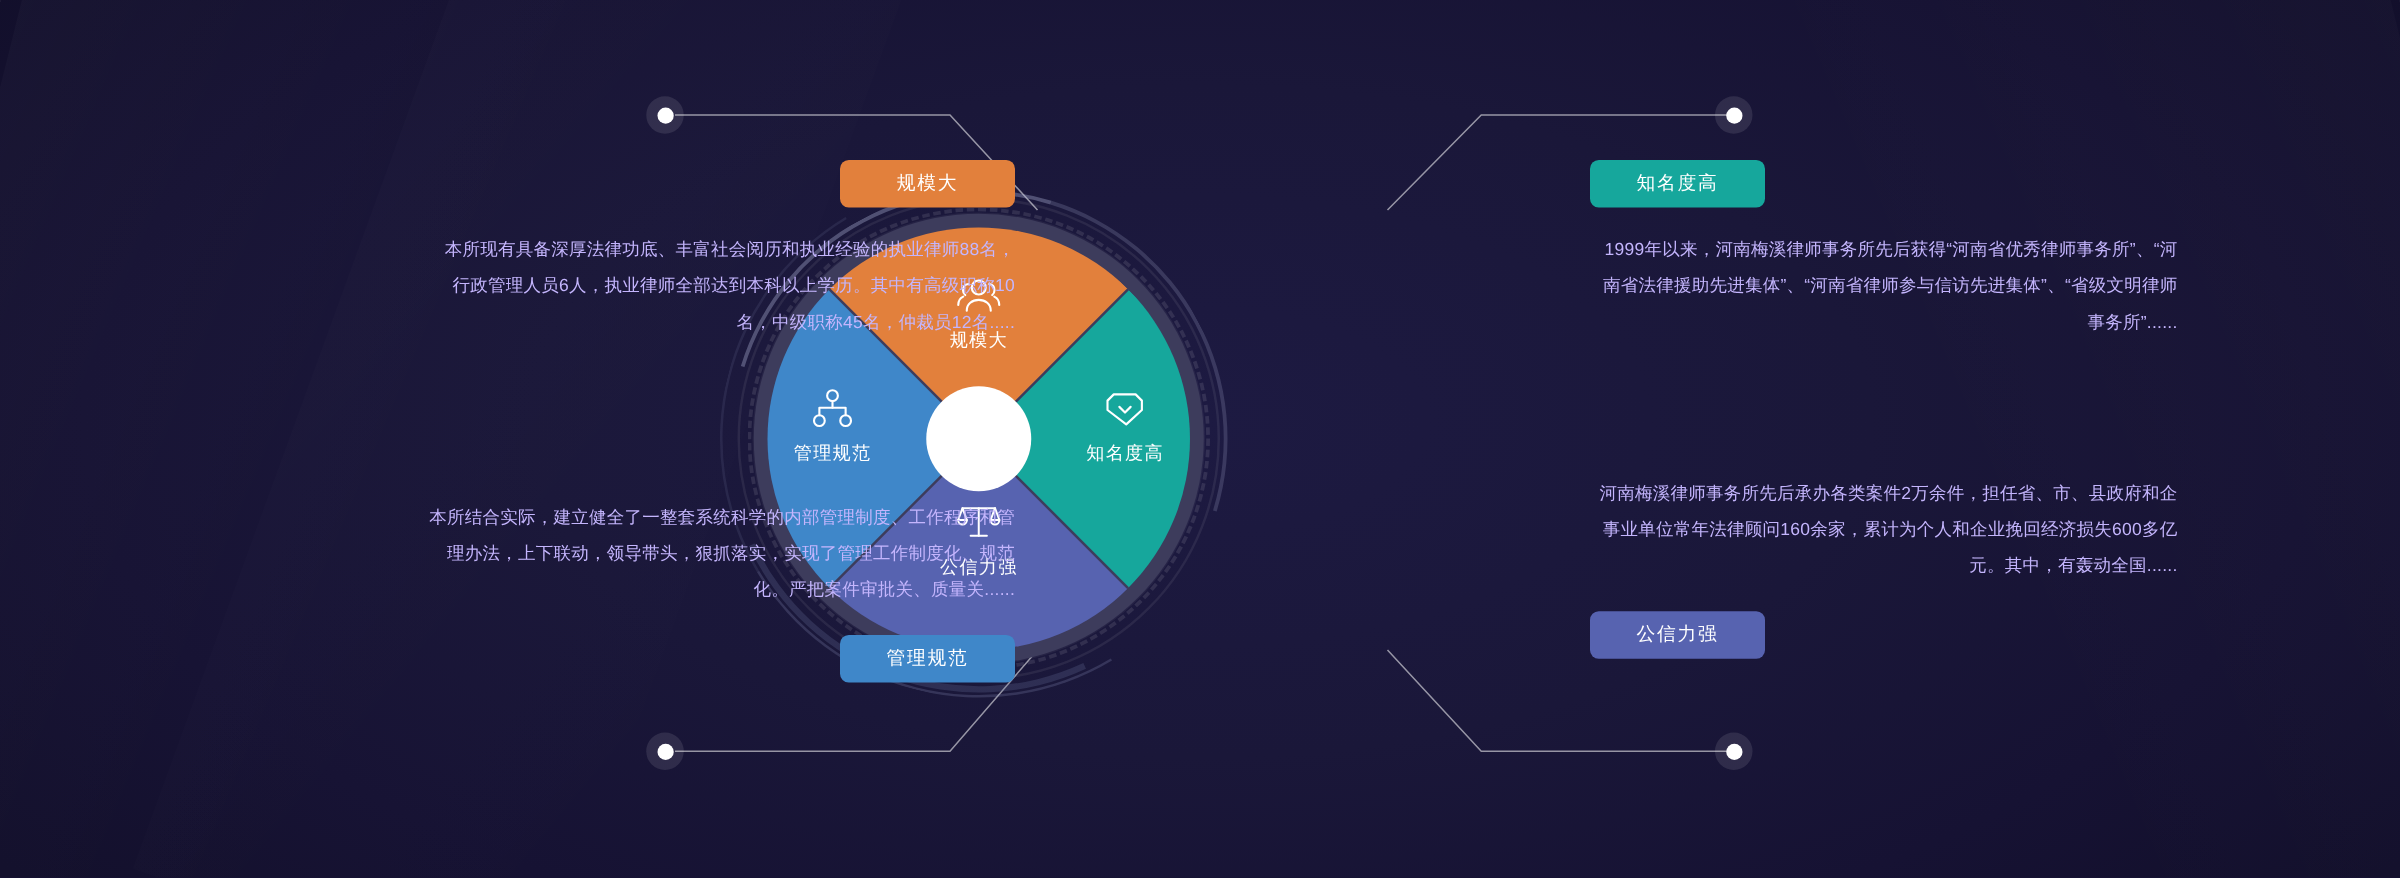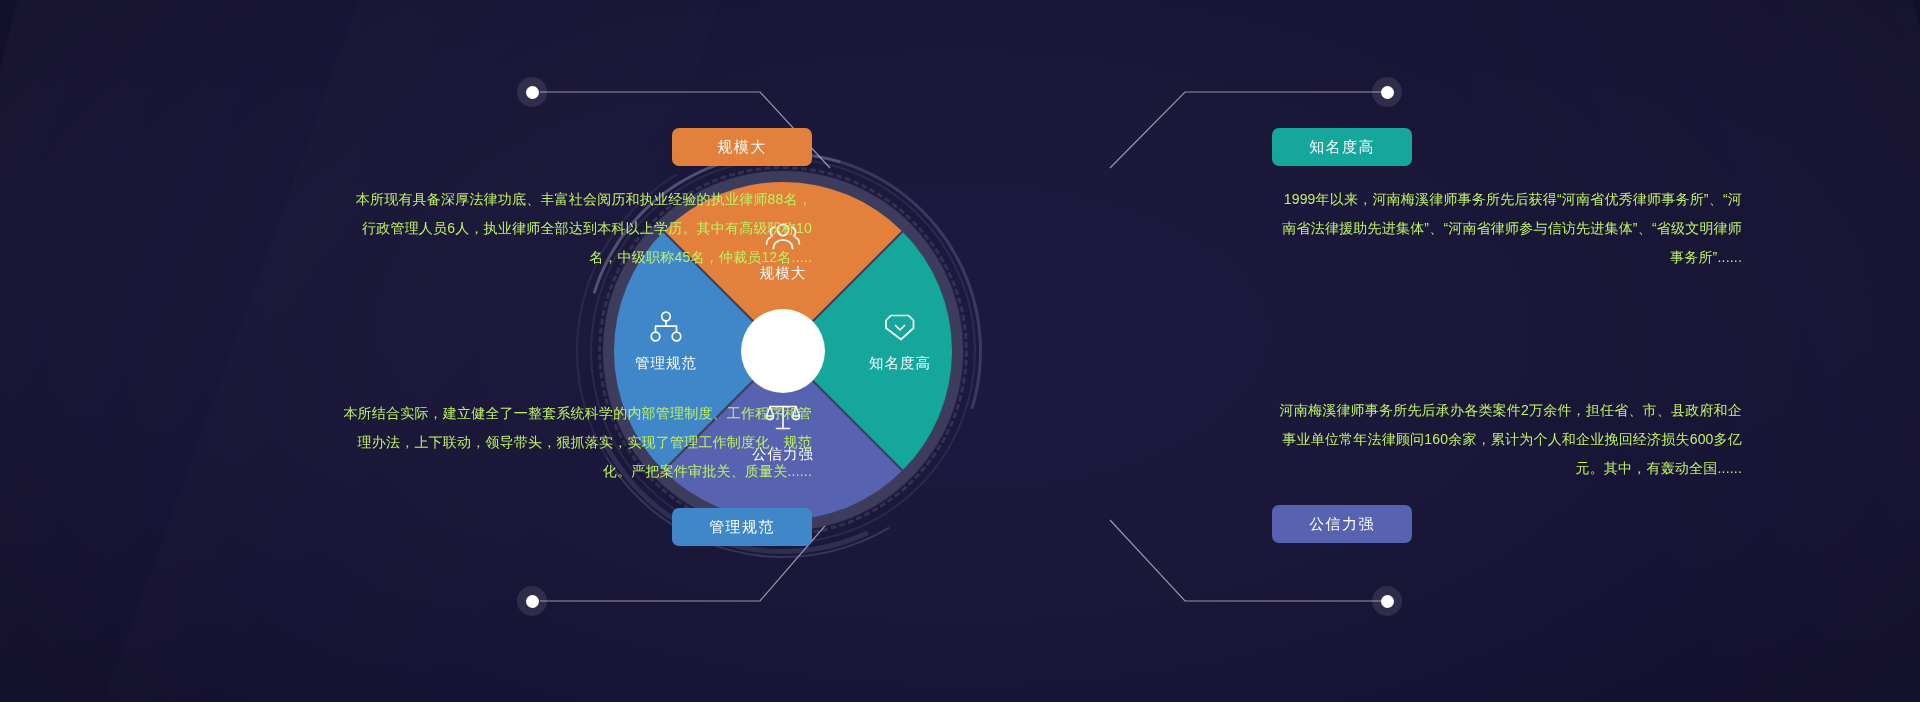--- a/index.html
+++ b/index.html
@@ -146,41 +146,41 @@
   .node.n-tr { left:1372px; top:77px;  }
   .node.n-br { left:1372px; top:586px; }
 
   
   .panel { position:absolute; width:470px; }
   .panel.left  { left:342px;  text-align:right; }
   .panel.right { left:1272px; text-align:left;  }
   .panel.p-tl { top:128px; }
   .panel.p-bl { top:399px; }
   .panel.p-tr { top:128px; }
-  .panel.p-br { top:396px; }
+  .panel.p-br { top:380px; }
 
   .pill {
     display:inline-block;
     min-width:140px;
     padding:11px 26px 12px;
     border-radius:7px;
     color:#ffffff;
     font-size:15px;
     letter-spacing:1.4px;
     text-align:center;
     line-height:1;
   }
   .pill.orange { background:#e2803c; }
   .pill.teal   { background:#16a79c; }
   .pill.blue   { background:#3f87c9; }
   .pill.indigo { background:#5763b0; }
 
   .blurb {
     margin-top:19px;
-    color:#bef264;
+    color:#c4b5fd;
     font-size:14px;
     line-height:29px;
     letter-spacing:0.2px;
   }
   .panel.left  .blurb { text-align:right; }
   .panel.right .blurb { text-align:right; }
   .panel.p-bl .pill { margin-top:22px; }
   .panel.p-br .pill { margin-top:22px; }
   .panel.p-bl .blurb, .panel.p-br .blurb { margin-top:0; }
 </style>

